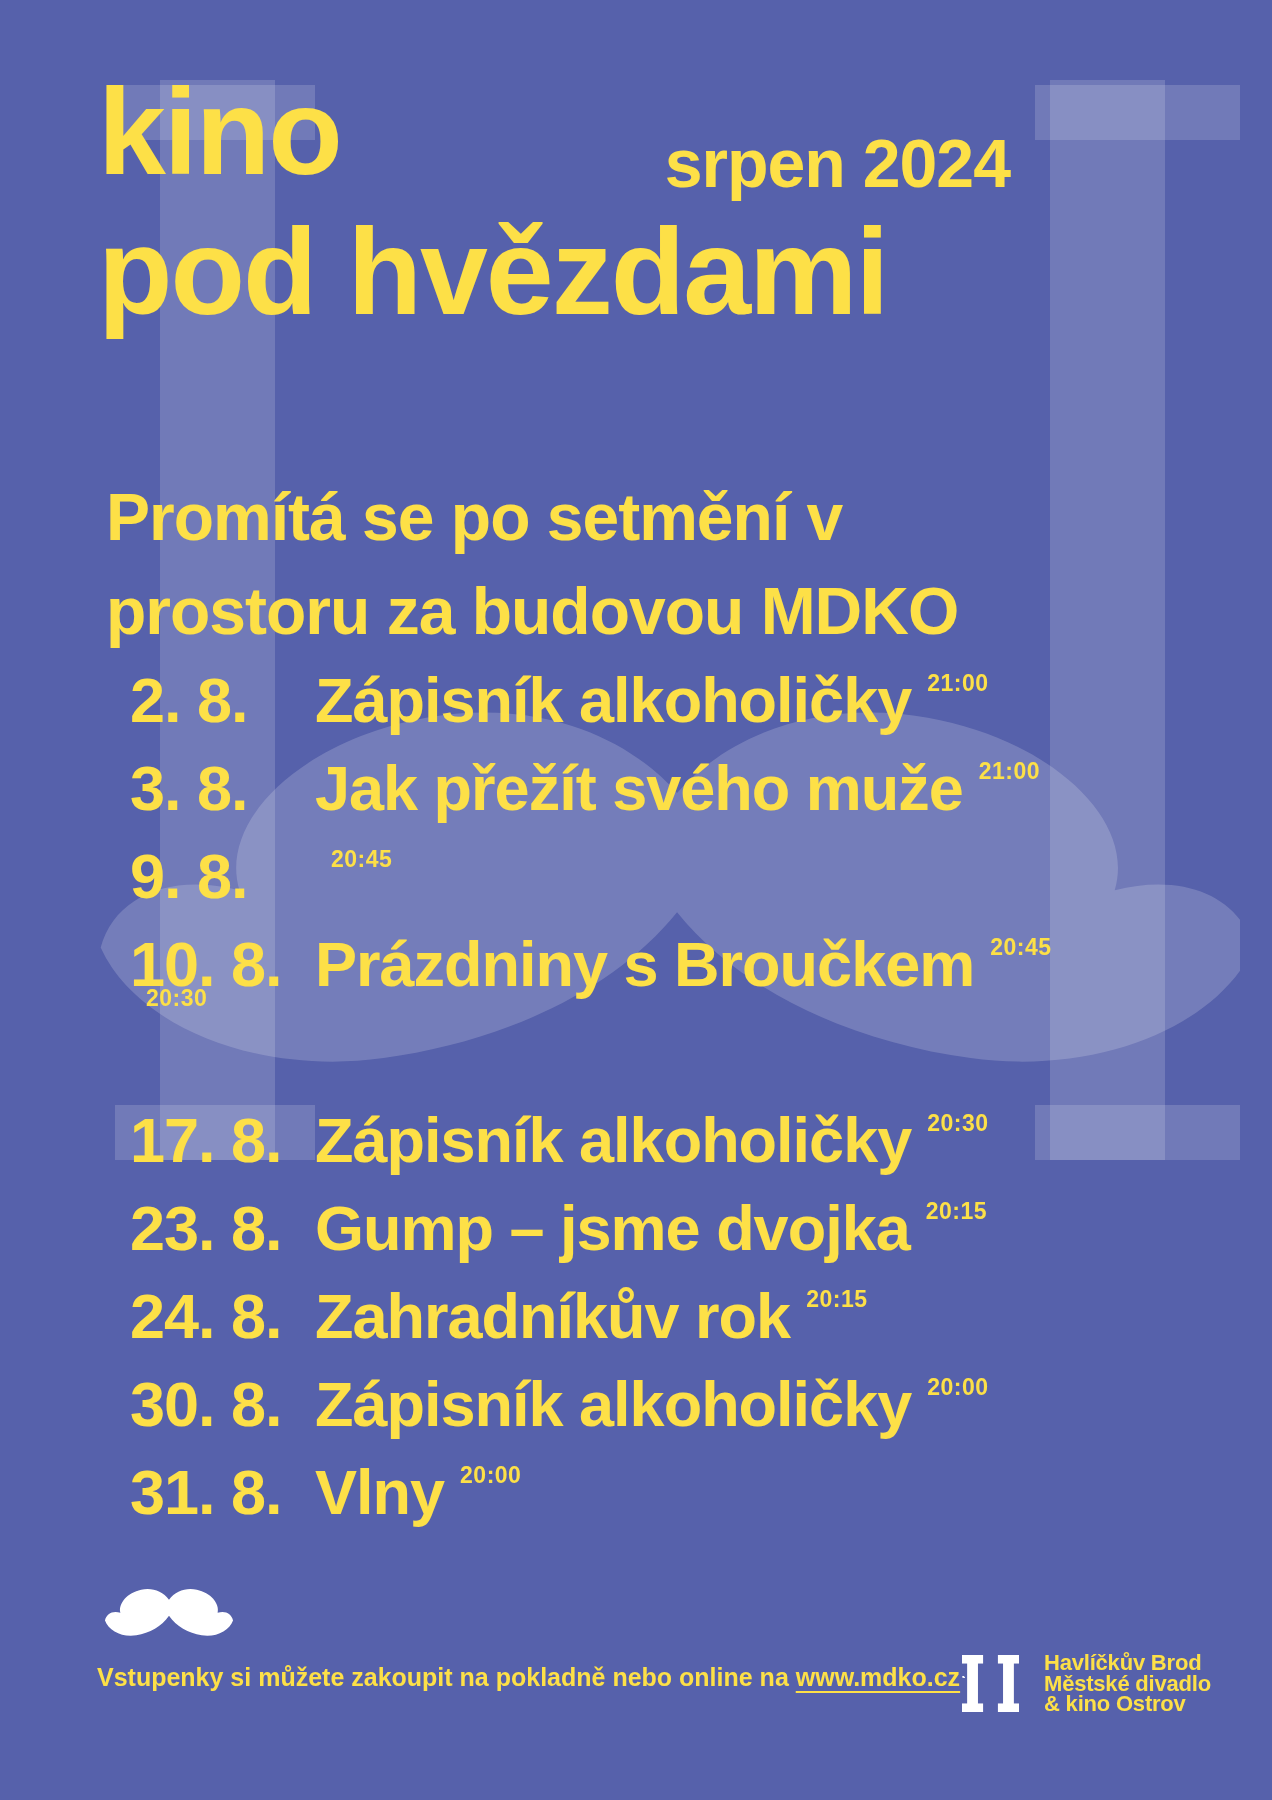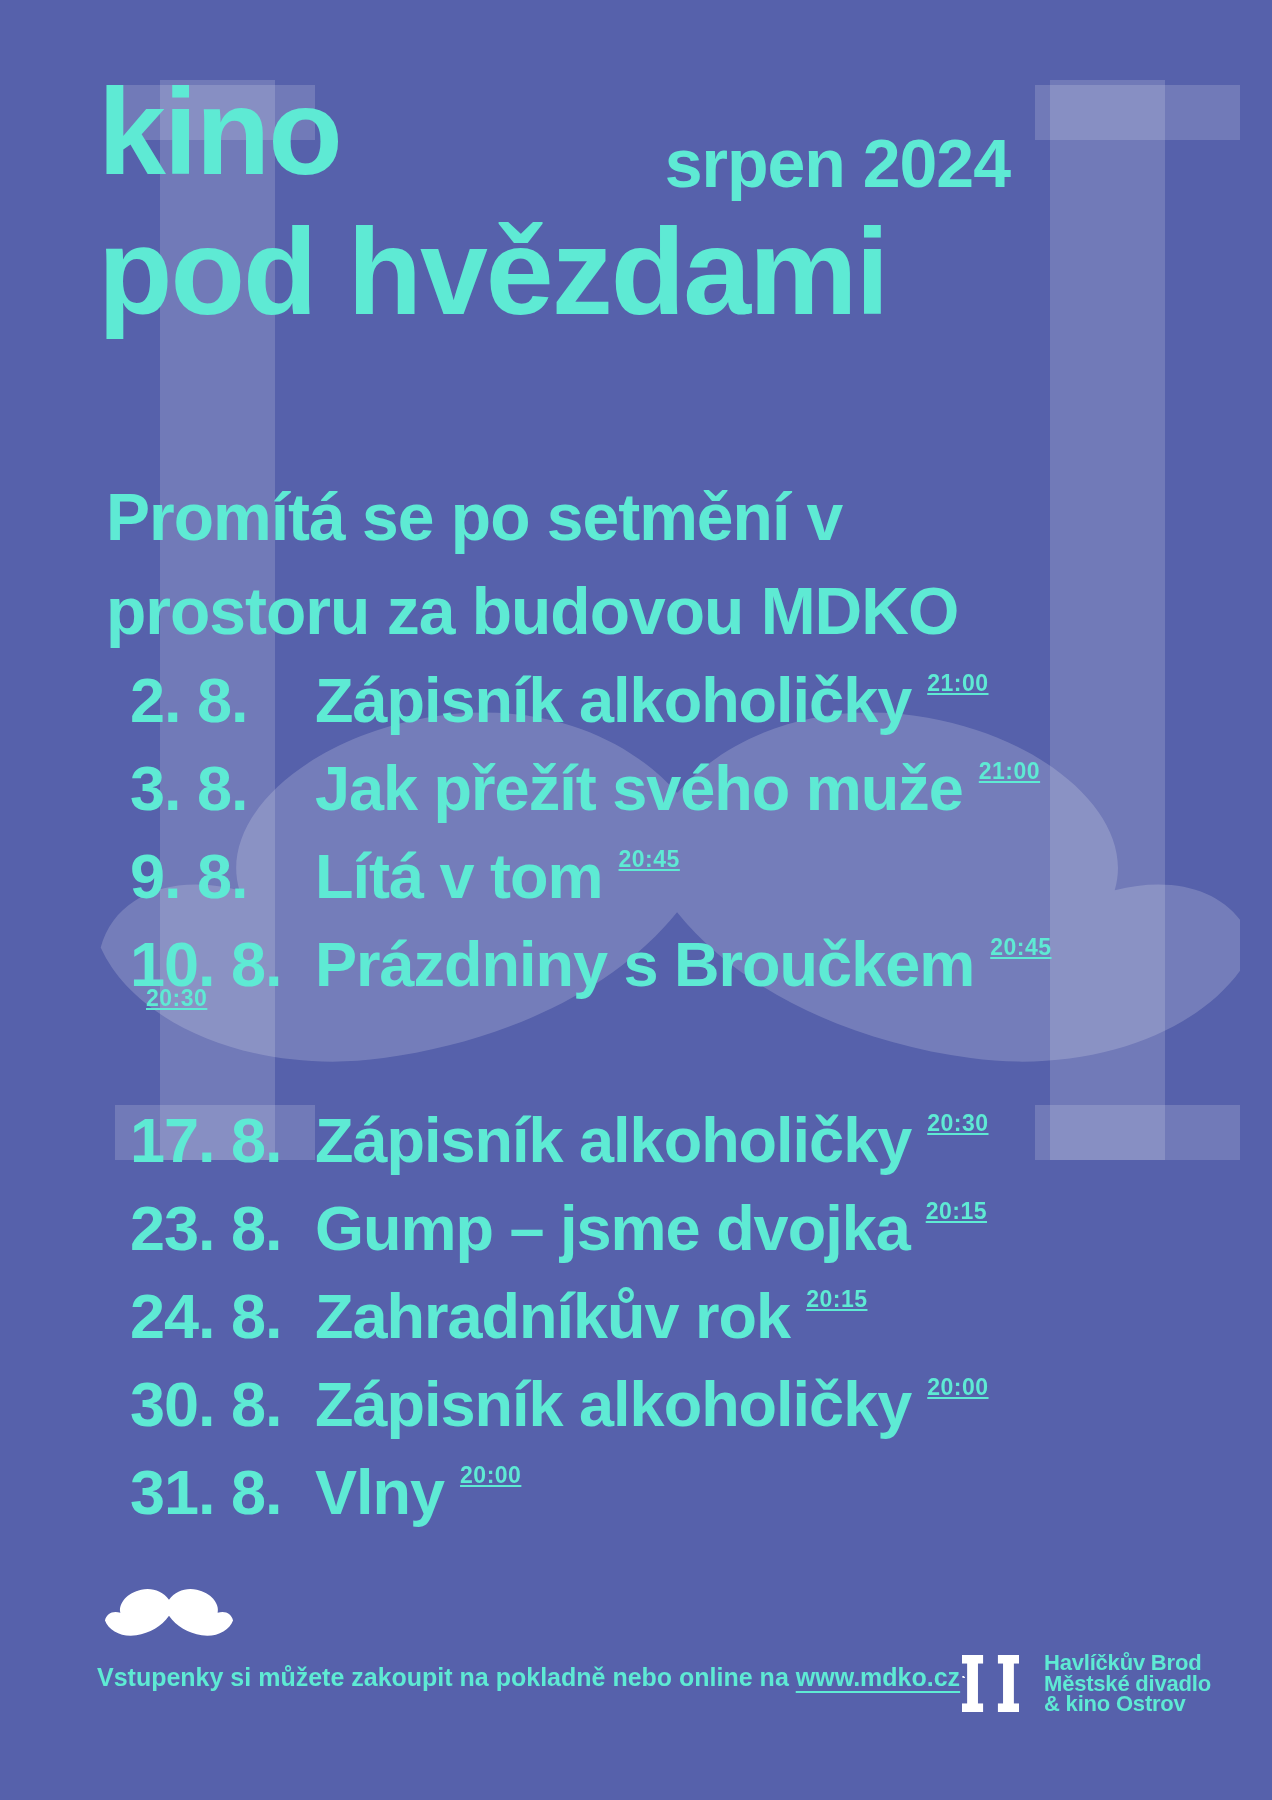--- a/index.html
+++ b/index.html
@@ -33,21 +33,21 @@
   }
   .program{position:absolute;left:98px;top:664px;margin-left:32px;}
   .row{
     display:flex;align-items:baseline;
     height:88px;
     font-size:63px;letter-spacing:-1px;white-space:nowrap;
   }
   .row .date{flex:0 0 185px;}
   .row .time{
     font-size:23px;letter-spacing:0.5px;
-    position:relative;top:-31px;margin-left:16px;text-decoration:underline;
+    position:relative;top:-31px;margin-left:16px;
   }
   .mustache-icon{position:absolute;left:102px;top:1586px;}
   .footer-text{
     position:absolute;left:97px;top:1662px;
     font-size:25px;line-height:30px;white-space:nowrap;
   }
   .footer-text a{
     color:inherit;text-decoration:underline;
     text-decoration-thickness:2px;text-underline-offset:5px;
     cursor:pointer;
@@ -75,21 +75,21 @@
                C400,397 505,340 565,250
                C625,340 730,397 840,415
                C960,435 1072,378 1105,290
                C1092,232 1040,205 975,225
                C995,145 915,55 800,30
                C710,10 620,40 565,115 Z"></path>
     </symbol>
   </defs>
 </svg>
 
-<div class="poster" style="background: rgb(86, 97, 171); color: #5eead4;">
+<div class="poster" style="background: rgb(86, 97, 171); color: #fde047;">
 
   <svg class="watermark" width="1175" height="1080" viewBox="0 0 1175 1080" fill="#ffffff">
     <rect x="50" y="5" width="200" height="55" fill-opacity="0.16"></rect>
     <rect x="970" y="5" width="205" height="55" fill-opacity="0.16"></rect>
     <rect x="95" y="0" width="115" height="1080" fill-opacity="0.16"></rect>
     <rect x="985" y="0" width="115" height="1080" fill-opacity="0.16"></rect>
     <rect x="50" y="1025" width="200" height="55" fill-opacity="0.16"></rect>
     <rect x="970" y="1025" width="205" height="55" fill-opacity="0.16"></rect>
     <use href="#mustache" xlink:href="#mustache" fill-opacity="0.18" transform="translate(9,360) scale(1.0265,0.85)"></use>
   </svg>
@@ -112,21 +112,20 @@
       <span class="film">Zápisník alkoholičky</span>
       <span class="time">21:00</span>
     </div>
     <div class="row">
       <span class="date">3. 8.</span>
       <span class="film">Jak přežít svého muže</span>
       <span class="time">21:00</span>
     </div>
     <div class="row">
       <span class="date">9. 8.</span>
-      <span class="film">Lítá v tom</span>
       <span class="time">20:45</span>
     </div>
     <div class="row">
       <span class="date">10. 8.</span>
       <span class="film">Prázdniny s Broučkem</span>
       <span class="time">20:45</span>
     </div>
     <div class="row">
       <span class="time">20:30</span>
     </div>

